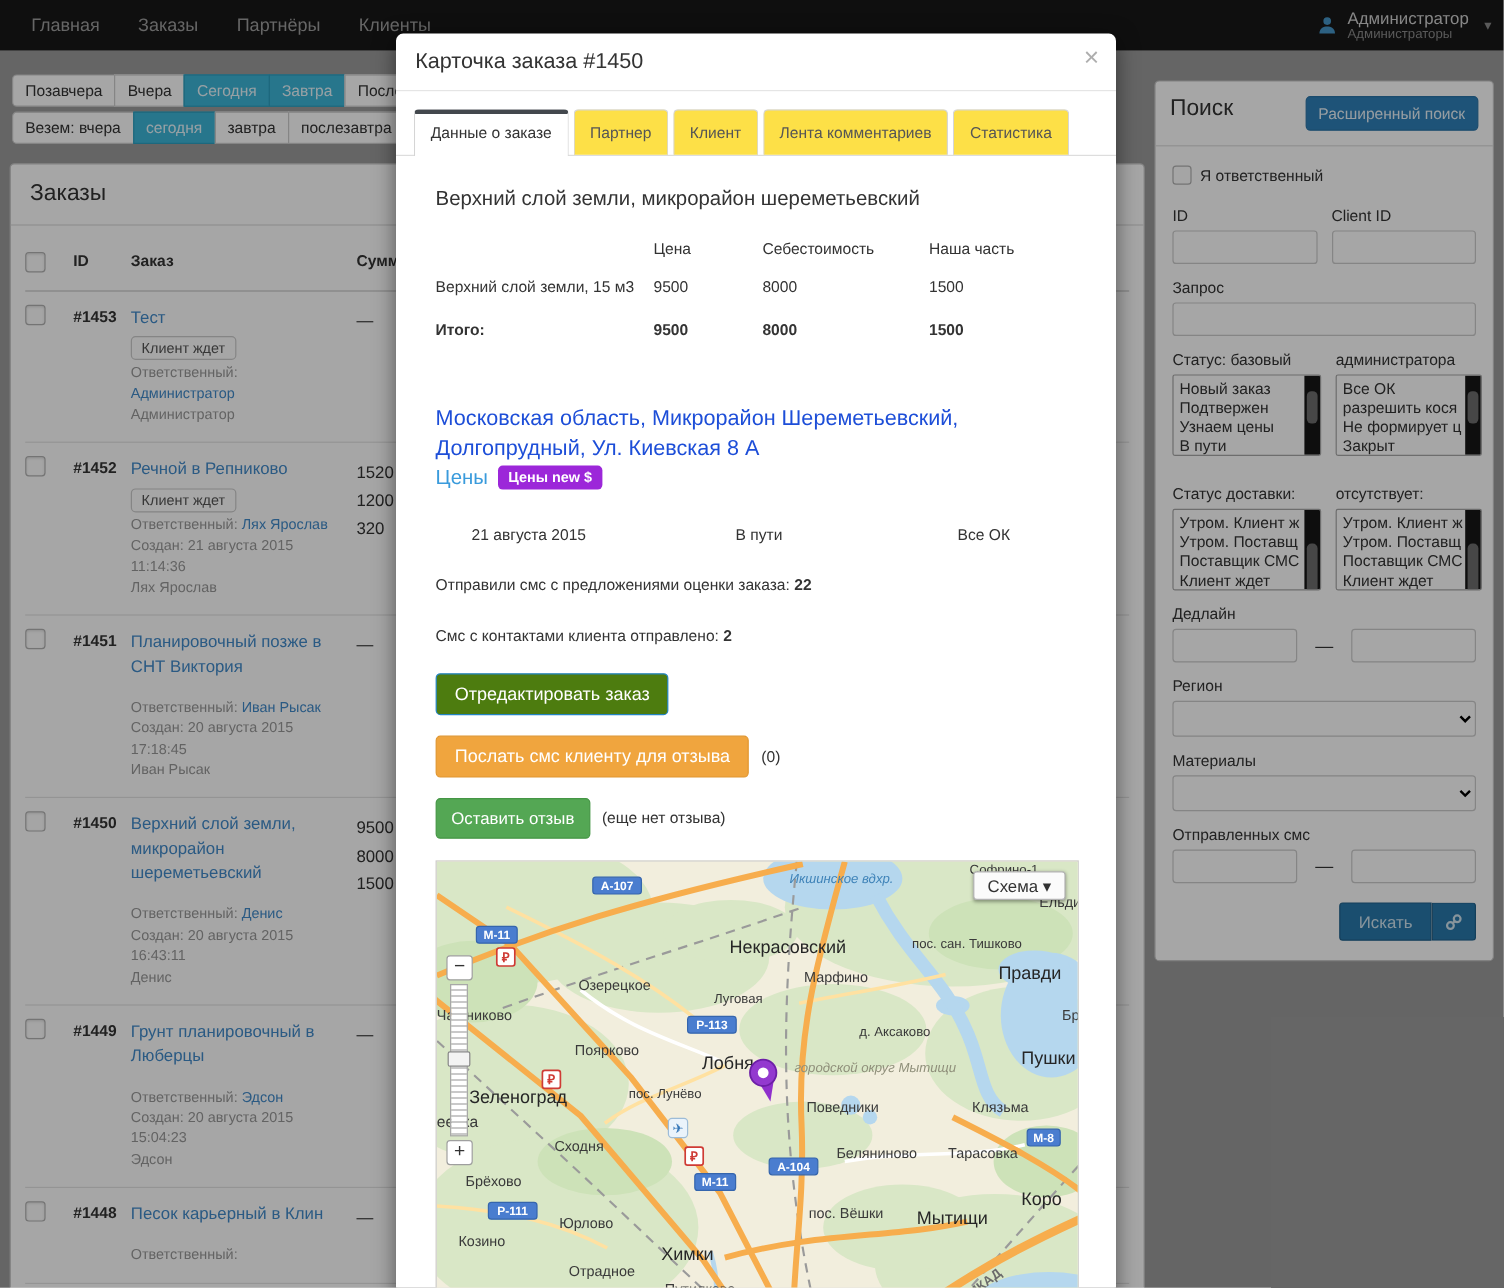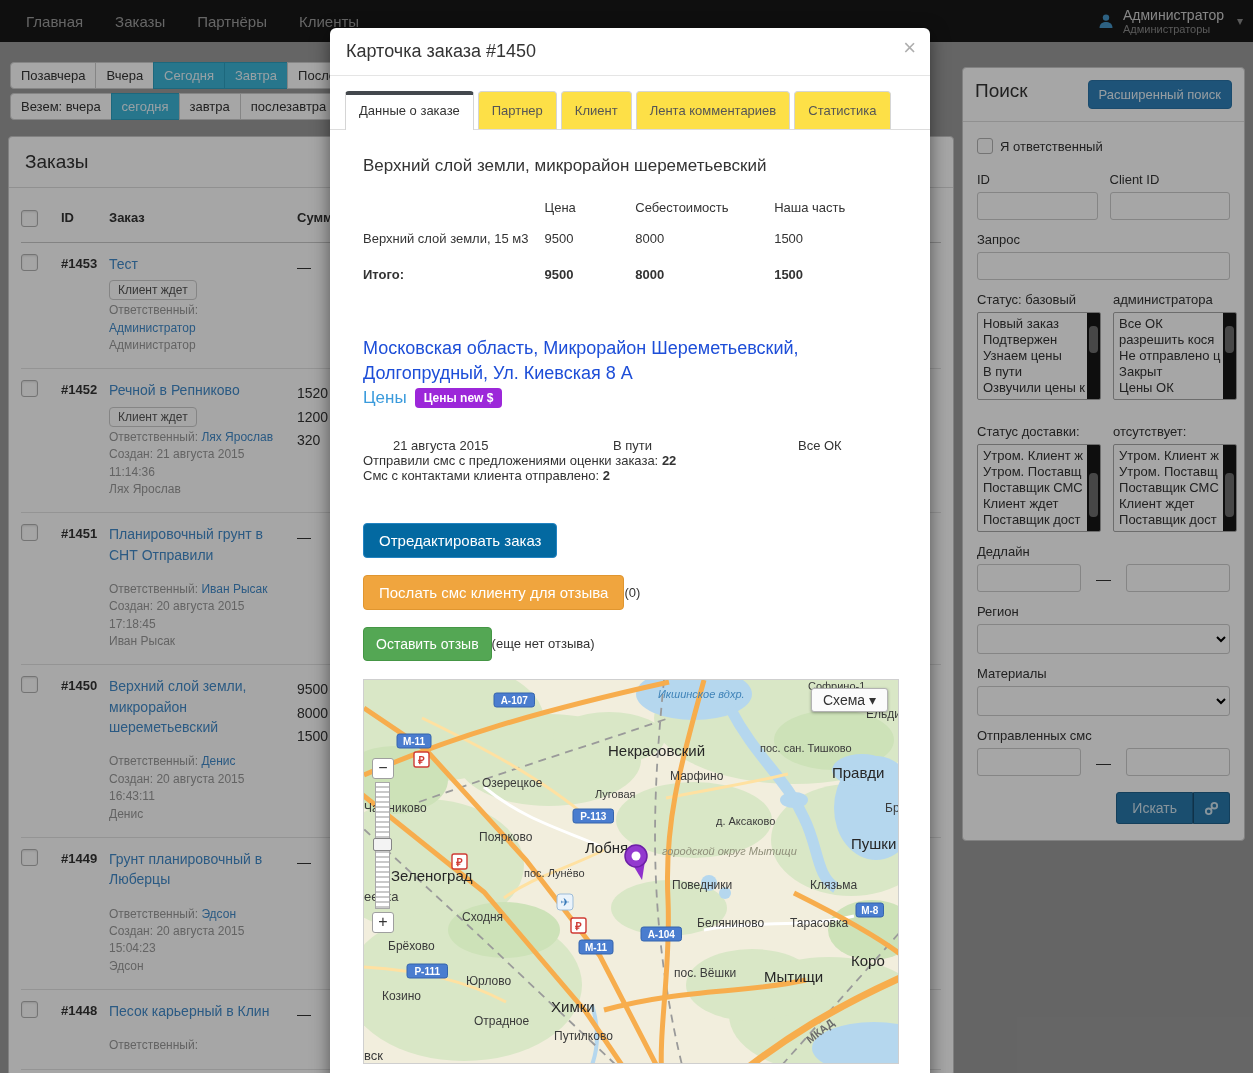--- a/index.html
+++ b/index.html
@@ -41,21 +41,21 @@
   .s-head{display:flex;justify-content:space-between;padding:12px 12px;border-bottom:1px solid #ddd}
   .s-title{font-size:19px;color:#333}
   .btn-adv{background:#2e80b9;color:#e8f1f8;border:1px solid #2a74a8;border-radius:4px;padding:6px 10px;font-size:13px;cursor:pointer}
   .s-body{padding:12px 14px 16px}
   .s-label{font-size:13px;color:#333;margin:12px 0 5px;display:block}
   .chk-row{display:flex;align-items:center;gap:7px;font-size:13px;margin:4px 0 6px}
   .chk{width:16px;height:16px;border:1px solid #b2b2b2;border-radius:3px;background:#fdfdfd;display:inline-block;cursor:pointer}
   .input{height:28px;border:1px solid #ccc;border-radius:3px;width:100%;background:#fff;font-family:inherit;font-size:13px;padding:0 6px}
   .grid2{display:grid;grid-template-columns:1fr 1fr;gap:12px}
   .grid2 .s-label{margin-top:12px}
-  .listbox{position:relative;border:1px solid #a8a8a8;height:88px;overflow:hidden;font-size:13px;border-radius:2px;padding:3px 15px 0 5px;background:#fff}
+  .listbox{position:relative;border:1px solid #a8a8a8;height:68px;overflow:hidden;font-size:13px;border-radius:2px;padding:3px 15px 0 5px;background:#fff}
   .lb-item{line-height:16px;white-space:nowrap;overflow:hidden;cursor:pointer}
   .lb-sb{position:absolute;top:0;right:0;bottom:0;width:13px;background:#161616}
   .lb-th{position:absolute;top:13px;right:2px;width:9px;height:27px;background:#6e6e6e;border-radius:4px}
   .lb-th.mid{top:28px;height:44px}
   .range{display:flex;align-items:center;justify-content:space-between;gap:8px}
   .range .input{width:104px}
   .dash{color:#333;font-size:15px}
   select.input{height:30px}
   .search-split{margin-top:16px;display:flex;justify-content:flex-end}
   .bs-main{background:#2878ab;color:#cfe3ef;padding:7px 15px;font-size:14px;border:1px solid #20618c;border-radius:3px 0 0 3px;cursor:pointer}
@@ -72,23 +72,23 @@
   .prod-title{font-size:17px;font-weight:normal;color:#333;margin:4px 0 16px}
   .ptable{width:100%;font-size:13px;border-collapse:collapse;table-layout:fixed}
   .ptable th,.ptable td{padding:5px 4px 5px 0;text-align:left;font-weight:normal;vertical-align:top;line-height:1.65}
   .ptable tr.total td{font-weight:bold;padding-top:9px}
   .addr{font-size:18px;font-weight:normal;color:#1d4ed8;margin:46px 0 3px;line-height:1.35;max-width:480px}
   .prices-row{display:flex;align-items:flex-start;gap:8px}
   .prices-link{font-size:17px;color:#3a9bdc}
   .pbadge{background:#9c27d9;color:#fff;font-size:12px;font-weight:bold;border-radius:4px;padding:3px 9px;cursor:pointer}
   .note{font-size:13px;margin-top:26px}
   .status-row{display:grid;grid-template-columns:220px 185px 1fr;font-size:13px;margin-top:30px;padding-left:30px}
-  .sms-line{font-size:13px;}
-  .btn-edit{display:inline-block;background:#0369a1;border:1px solid #2384c2;color:#fff;font-size:15px;padding:8px 15px;border-radius:4px;margin-top:40px;cursor:pointer}
-  .row-inline{display:flex;align-items:center;margin-top:17px}
+  .sms-line{font-size:13px;margin-top:27px}
+  .btn-edit{display:inline-block;background:#4d7c0f;border:1px solid #2384c2;color:#fff;font-size:15px;padding:8px 15px;border-radius:4px;margin-top:24px;cursor:pointer}
+  .row-inline{display:flex;align-items:center;gap:10px;margin-top:17px}
   .btn-sms{background:#f0a53e;border:1px solid #e09630;color:#fff;font-size:15px;padding:8px 15px;border-radius:4px;cursor:pointer}
   .btn-review{background:#54a754;border:1px solid #459645;color:#fff;font-size:14px;padding:8px 12px;border-radius:4px;cursor:pointer}
   .count{font-size:13px;color:#333}
   
   .map{position:relative;width:536px;height:385px;margin-top:18px;border:1px solid #cfcfcf;overflow:hidden;background:#f2eedd;cursor:grab}
   .map svg.base{position:absolute;inset:0}
   .map-btn{position:absolute;top:8px;right:10px;background:#fbfbfb;border:1px solid #b3b3b3;border-radius:3px;padding:3px 11px;font-size:14px;box-shadow:0 1px 3px rgba(0,0,0,.35);z-index:3;cursor:pointer}
   .zoom-minus,.zoom-plus{position:absolute;left:8px;width:22px;height:21px;background:#fff;border:1px solid #9f9f9f;border-radius:3px;text-align:center;line-height:18px;font-size:16px;z-index:3;cursor:pointer;color:#333}
   .zoom-minus{top:78px}
   .zoom-plus{top:232px}
@@ -166,21 +166,21 @@
             <span class="c-sum">
               <div>1520 =</div>
               <div>1200 +</div>
               <div>320</div>
             </span>
           </div>
           <div class="order-row">
             <span><span class="cb"></span></span>
             <span class="c-id">#1451</span>
             <span class="c-main">
-              <a class="title-link" href="#">Планировочный грунт в СНТ Отправили</a>
+              <a class="title-link" href="#">Планировочный позже в СНТ Виктория</a>
               <div class="gap-line"></div>
               <div class="muted">Ответственный: <a href="#">Иван Рысак</a></div>
               <div class="muted">Создан: 20 августа 2015 17:18:45</div>
               <div class="muted">Иван Рысак</div>
             </span>
             <span class="c-sum">
               <div>—</div>
             </span>
           </div>
           <div class="order-row">
@@ -268,21 +268,21 @@
           <span class="lb-sb"></span>
             <span class="lb-th"></span>
         </div>
       </span>
       <span>
         <label class="s-label">администратора</label>
         <div class="listbox">
           <div id="lb-admin">
               <div class="lb-item">Все ОК</div>
               <div class="lb-item">разрешить кося</div>
-              <div class="lb-item">Не отправлено ц</div>
+              <div class="lb-item">Не формирует ц</div>
               <div class="lb-item">Закрыт</div>
               <div class="lb-item">Цены ОК</div>
               <div class="lb-item">Клиент получил</div>
             </div>
           <span class="lb-sb"></span>
             <span class="lb-th"></span>
         </div>
       </span>
       <span>
         <label class="s-label">Статус доставки:</label>

